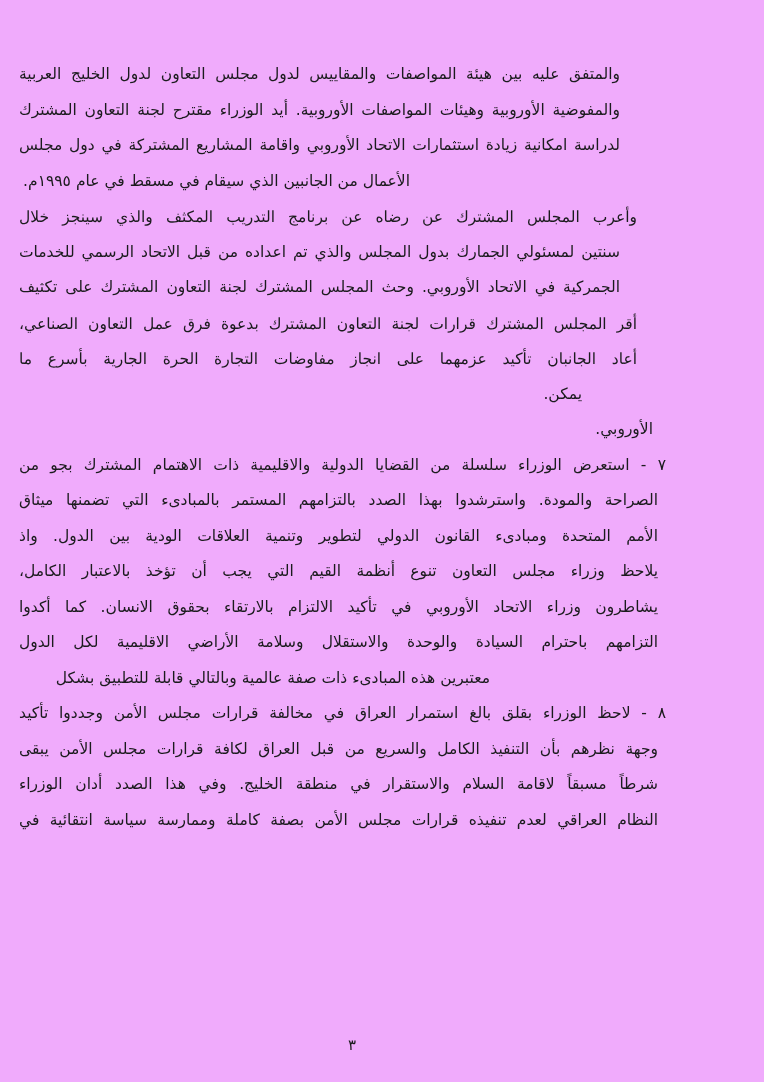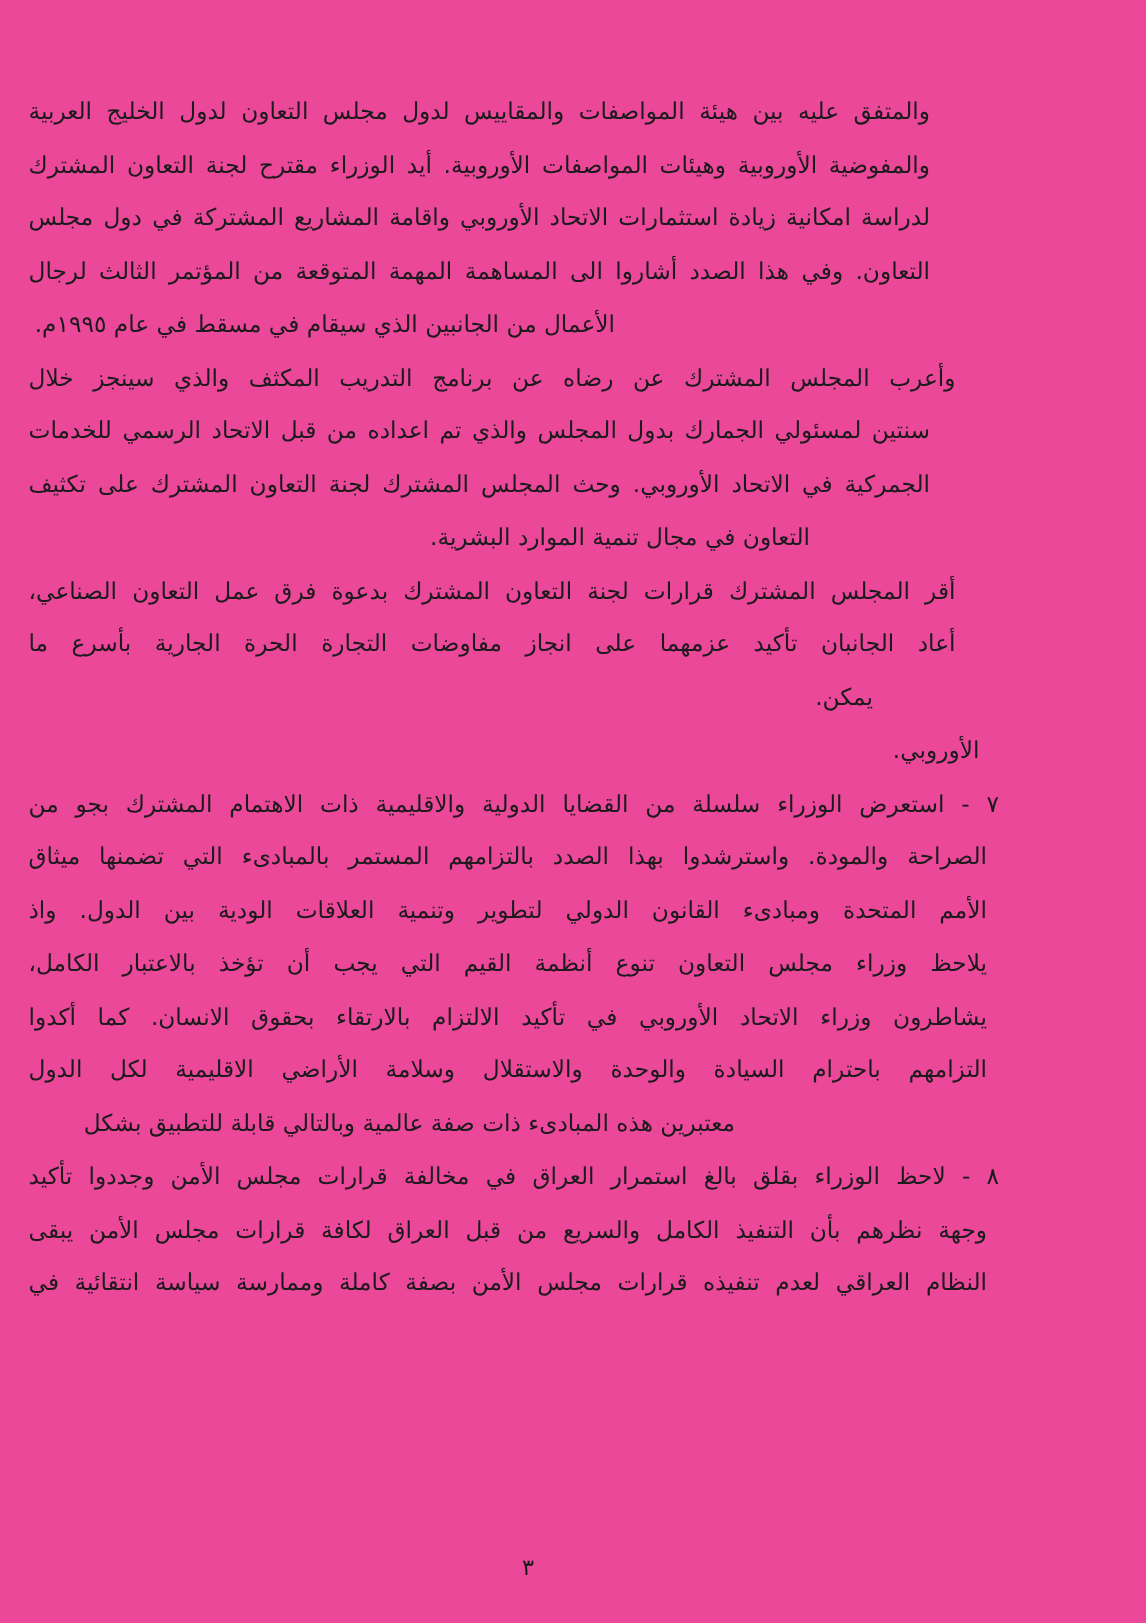--- a/index.html
+++ b/index.html
@@ -1,19 +1,19 @@
 <!DOCTYPE html>
 <html lang="ar" dir="rtl"><head>
 <meta charset="utf-8">
 <style>
   html,body{margin:0;padding:0;background:#e8e8e8;}
   .page{
     position:relative;
     width:764px;height:1082px;
-    background:#ec4899;
+    background:#f0abfc;
     overflow:hidden;
     direction:rtl;
     font-family:"DejaVu Sans", sans-serif;
     font-size:15.5px;
     color:#1b1b1d;
     margin:0 auto;
   }
   .content{padding-top:57px;}
   .line{
     height:35.5px;
@@ -49,27 +49,25 @@
 </style>
 </head>
 <body>
 
 <div class="page">
   <div class="content">
 
     <div class="line j pr-body">والمتفق عليه بين هيئة المواصفات والمقاييس لدول مجلس التعاون لدول الخليج العربية</div>
     <div class="line j pr-body">والمفوضية الأوروبية وهيئات المواصفات الأوروبية. أيد الوزراء مقترح لجنة التعاون المشترك</div>
     <div class="line j pr-body">لدراسة امكانية زيادة استثمارات الاتحاد الأوروبي واقامة المشاريع المشتركة في دول مجلس</div>
-    <div class="line j pr-body">التعاون. وفي هذا الصدد أشاروا الى المساهمة المهمة المتوقعة من المؤتمر الثالث لرجال</div>
     <div class="line e pr-l5">الأعمال من الجانبين الذي سيقام في مسقط في عام ١٩٩٥م.</div>
 
     <div class="line j pr-first">وأعرب المجلس المشترك عن رضاه عن برنامج التدريب المكثف والذي سينجز خلال</div>
     <div class="line j pr-body">سنتين لمسئولي الجمارك بدول المجلس والذي تم اعداده من قبل الاتحاد الرسمي للخدمات</div>
     <div class="line j pr-body">الجمركية في الاتحاد الأوروبي. وحث المجلس المشترك لجنة التعاون المشترك على تكثيف</div>
-    <div class="line e pr-l9">التعاون في مجال تنمية الموارد البشرية.</div>
 
     <div class="line j pr-first">أقر المجلس المشترك قرارات لجنة التعاون المشترك بدعوة فرق عمل التعاون الصناعي،</div>
 
     <div class="line j pr-first">أعاد الجانبان تأكيد عزمهما على انجاز مفاوضات التجارة الحرة الجارية بأسرع ما</div>
     <div class="line e pr-l13">يمكن.</div>
 
     <div class="line e pr-l15">الأوروبي.</div>
 
     <div class="line j pr-item block-gap">
       <span class="marker">٧ -</span>
@@ -80,18 +78,19 @@
     <div class="line j pr-itemc">يلاحظ وزراء مجلس التعاون تنوع أنظمة القيم التي يجب أن تؤخذ بالاعتبار الكامل،</div>
     <div class="line j pr-itemc">يشاطرون وزراء الاتحاد الأوروبي في تأكيد الالتزام بالارتقاء بحقوق الانسان. كما أكدوا</div>
     <div class="line j pr-itemc">التزامهم باحترام السيادة والوحدة والاستقلال وسلامة الأراضي الاقليمية لكل الدول</div>
     <div class="line e pr-l22">معتبرين هذه المبادىء ذات صفة عالمية وبالتالي قابلة للتطبيق بشكل متساو.</div>
 
     <div class="line j pr-item">
       <span class="marker">٨ -</span>
       <span>لاحظ الوزراء بقلق بالغ استمرار العراق في مخالفة قرارات مجلس الأمن وجددوا تأكيد</span>
     </div>
     <div class="line j pr-itemc">وجهة نظرهم بأن التنفيذ الكامل والسريع من قبل العراق لكافة قرارات مجلس الأمن يبقى</div>
+    <div class="line j pr-itemc">شرطاً مسبقاً لاقامة السلام والاستقرار في منطقة الخليج. وفي هذا الصدد أدان الوزراء</div>
     <div class="line j pr-itemc">النظام العراقي لعدم تنفيذه قرارات مجلس الأمن بصفة كاملة وممارسة سياسة انتقائية في</div>
 
   </div>
 
   <div class="pageno">٣</div>
 </div>
 
 </body></html>

